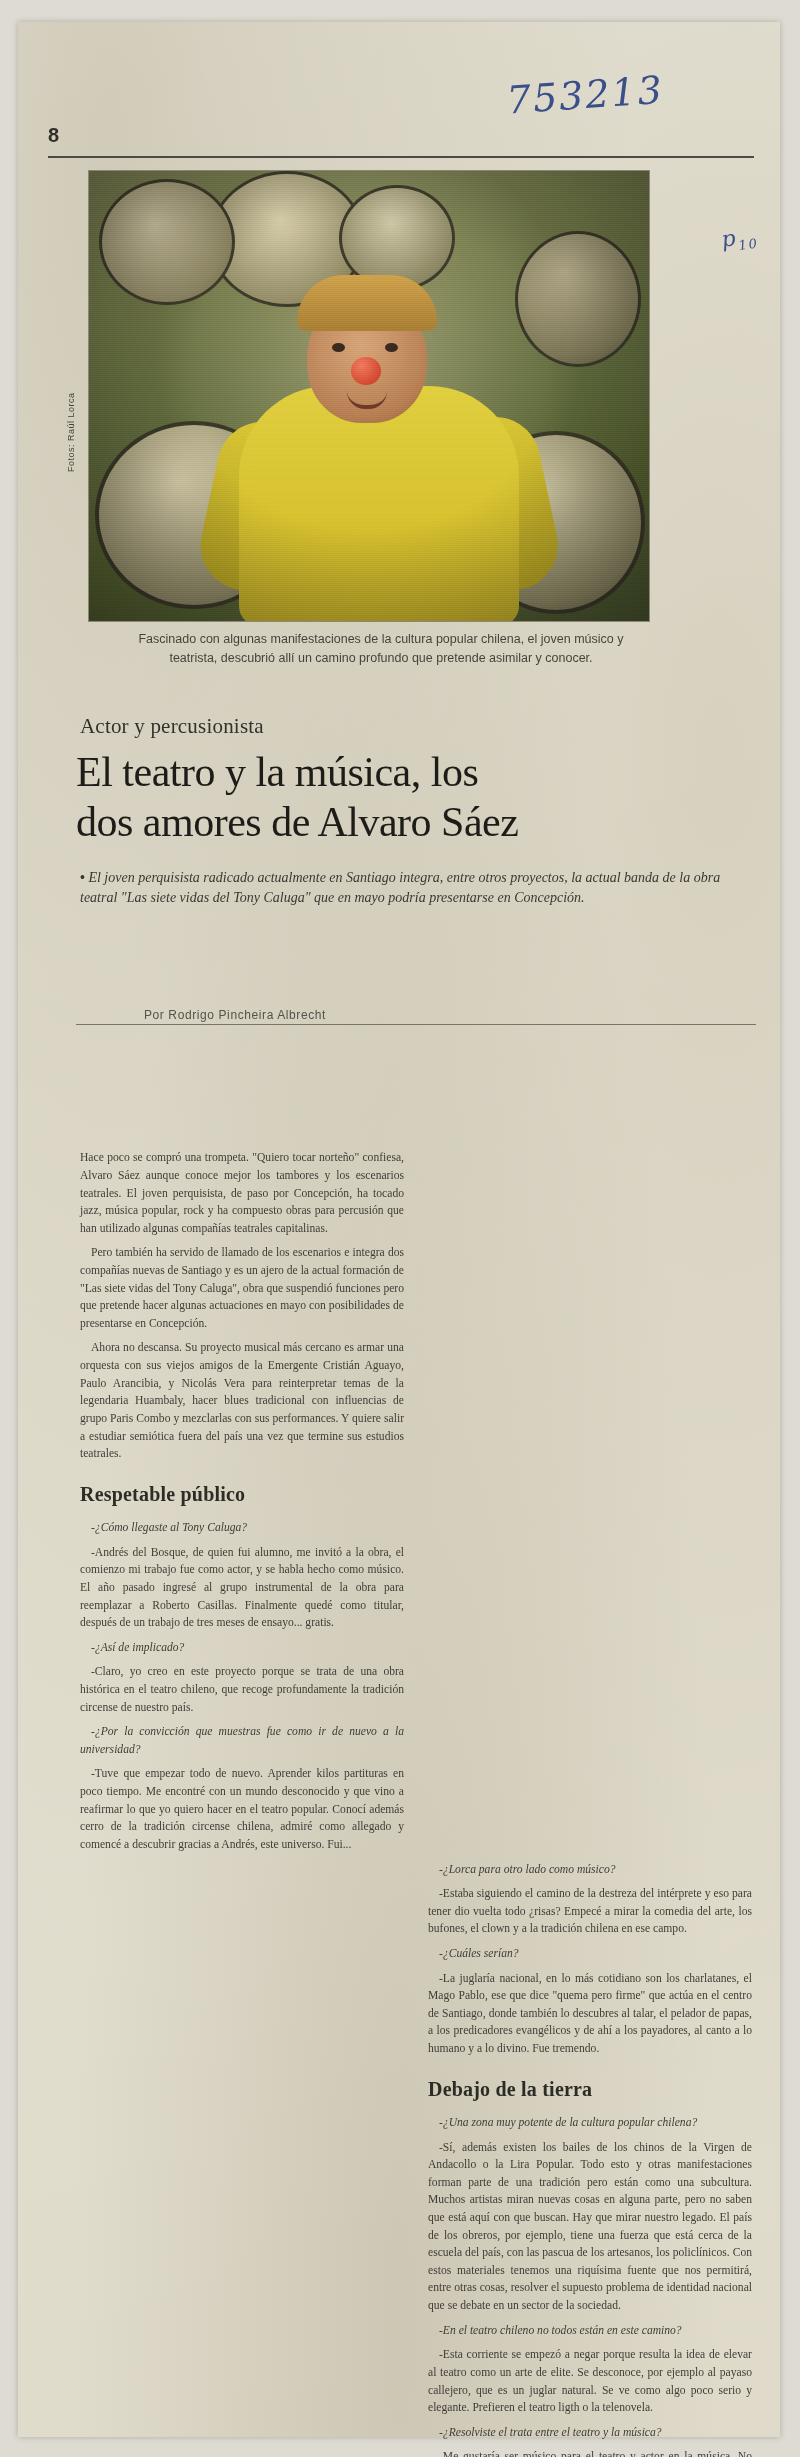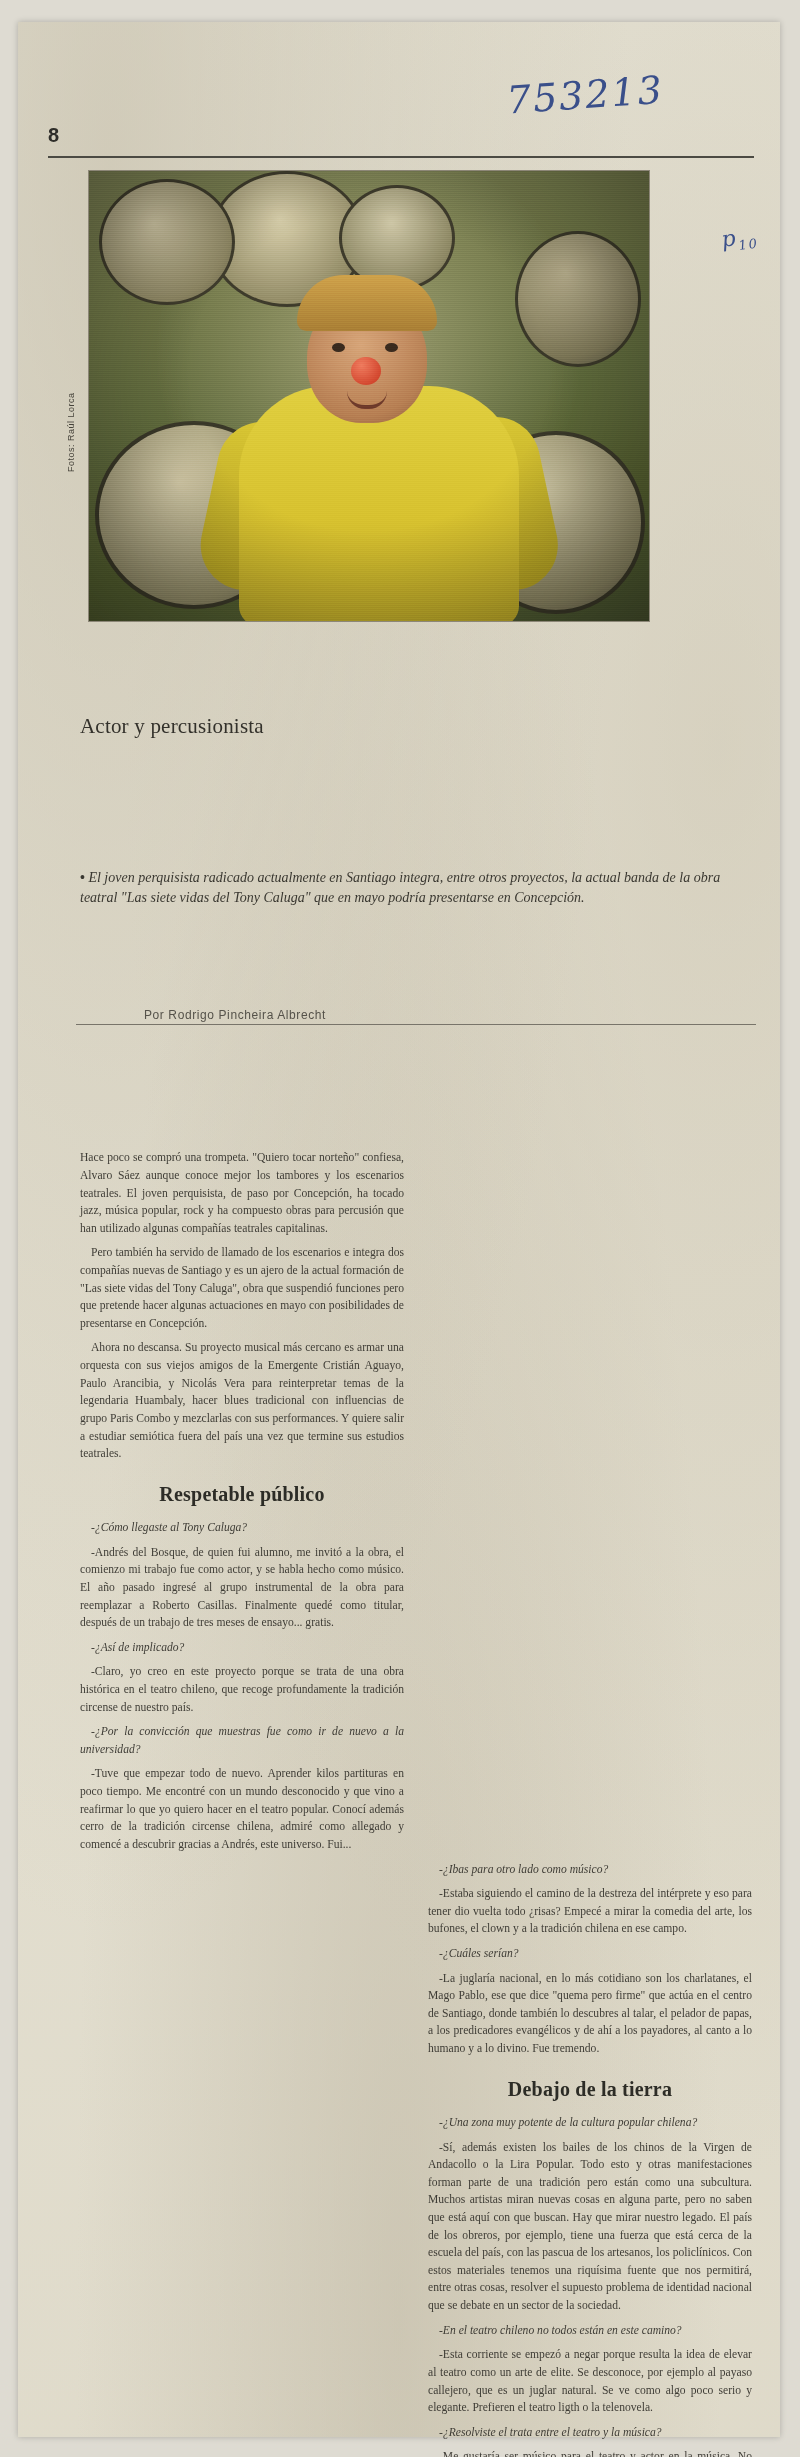--- a/index.html
+++ b/index.html
@@ -338,21 +338,21 @@
   }
   #col-left { left: 62px; }
   #col-right { left: 410px; }
   .col p { margin: 0 0 7px 0; text-indent: 11px; }
   .col p.noindent { text-indent: 0; }
   .col h3 {
     margin: 16px 0 10px 0;
     font-family: "Liberation Serif", serif;
     font-size: 20px;
     font-weight: bold;
-    text-align: center;
+    text-align: left;
     color: #20201b;
     text-indent: 0;
     letter-spacing: 0.2px;
   }
   .q { font-style: italic; }
 
   
   .col, #caption, #standfirst { opacity: 0.93; }
 
   
@@ -392,22 +392,27 @@
         <div id="eye-l"></div>
         <div id="eye-r"></div>
         <div id="nose"></div>
         <div id="mouth"></div>
         <div id="photo-vignette"></div>
         <div id="photo-grain"></div>
       </div>
     </div>
     <div id="photo-credit">Fotos: Raúl Lorca</div>
 
+    <div id="caption" class="softtext">Fascinado con algunas manifestaciones de la cultura popular chilena, el joven músico y teatrista, descubrió allí un camino profundo que pretende asimilar y conocer.</div>
 
     <div id="kicker">Actor y percusionista</div>
+    <div id="headline">
+      <div>El teatro y la música, los</div>
+      <div>dos amores de Alvaro Sáez</div>
+    </div>
     <div id="standfirst" class="softtext">
       <span class="bullet">•</span>
       <span>El joven perquisista radicado actualmente en Santiago integra, entre otros proyectos, la actual banda de la obra teatral "Las siete vidas del Tony Caluga" que en mayo podría presentarse en Concepción.</span>
     </div>
     <div id="byline">Por Rodrigo Pincheira Albrecht</div>
     <div id="rule-top"></div>
 
     <div class="col softtext" id="col-left">
       <p class="noindent">Hace poco se compró una trompeta. "Quiero tocar norteño" confiesa, Alvaro Sáez aunque conoce mejor los tambores y los escenarios teatrales. El joven perquisista, de paso por Concepción, ha tocado jazz, música popular, rock y ha compuesto obras para percusión que han utilizado algunas compañías teatrales capitalinas.</p>
       <p>Pero también ha servido de llamado de los escenarios e integra dos compañías nuevas de Santiago y es un ajero de la actual formación de "Las siete vidas del Tony Caluga", obra que suspendió funciones pero que pretende hacer algunas actuaciones en mayo con posibilidades de presentarse en Concepción.</p>
@@ -415,21 +420,21 @@
       <h3>Respetable público</h3>
       <p class="q">-¿Cómo llegaste al Tony Caluga?</p>
       <p>-Andrés del Bosque, de quien fui alumno, me invitó a la obra, el comienzo mi trabajo fue como actor, y se habla hecho como músico. El año pasado ingresé al grupo instrumental de la obra para reemplazar a Roberto Casillas. Finalmente quedé como titular, después de un trabajo de tres meses de ensayo... gratis.</p>
       <p class="q">-¿Así de implicado?</p>
       <p>-Claro, yo creo en este proyecto porque se trata de una obra histórica en el teatro chileno, que recoge profundamente la tradición circense de nuestro país.</p>
       <p class="q">-¿Por la convicción que muestras fue como ir de nuevo a la universidad?</p>
       <p>-Tuve que empezar todo de nuevo. Aprender kilos partituras en poco tiempo. Me encontré con un mundo desconocido y que vino a reafirmar lo que yo quiero hacer en el teatro popular. Conocí además cerro de la tradición circense chilena, admiré como allegado y comencé a descubrir gracias a Andrés, este universo. Fui...</p>
     </div>
 
     <div class="col softtext" id="col-right">
-      <p class="q">-¿Ibas para otro lado como músico?</p>
+      <p class="q">-¿Lorca para otro lado como músico?</p>
       <p>-Estaba siguiendo el camino de la destreza del intérprete y eso para tener dio vuelta todo ¿risas? Empecé a mirar la comedia del arte, los bufones, el clown y a la tradición chilena en ese campo.</p>
       <p class="q">-¿Cuáles serían?</p>
       <p>-La juglaría nacional, en lo más cotidiano son los charlatanes, el Mago Pablo, ese que dice "quema pero firme" que actúa en el centro de Santiago, donde también lo descubres al talar, el pelador de papas, a los predicadores evangélicos y de ahí a los payadores, al canto a lo humano y a lo divino. Fue tremendo.</p>
       <h3>Debajo de la tierra</h3>
       <p class="q">-¿Una zona muy potente de la cultura popular chilena?</p>
       <p>-Sí, además existen los bailes de los chinos de la Virgen de Andacollo o la Lira Popular. Todo esto y otras manifestaciones forman parte de una tradición pero están como una subcultura. Muchos artistas miran nuevas cosas en alguna parte, pero no saben que está aquí con que buscan. Hay que mirar nuestro legado. El país de los obreros, por ejemplo, tiene una fuerza que está cerca de la escuela del país, con las pascua de los artesanos, los policlínicos. Con estos materiales tenemos una riquísima fuente que nos permitirá, entre otras cosas, resolver el supuesto problema de identidad nacional que se debate en un sector de la sociedad.</p>
       <p class="q">-En el teatro chileno no todos están en este camino?</p>
       <p>-Esta corriente se empezó a negar porque resulta la idea de elevar al teatro como un arte de elite. Se desconoce, por ejemplo al payaso callejero, que es un juglar natural. Se ve como algo poco serio y elegante. Prefieren el teatro ligth o la telenovela.</p>
       <p class="q">-¿Resolviste el trata entre el teatro y la música?</p>
       <p>-Me gustaría ser músico para el teatro y actor en la música. No quiero tener un grupo, tocar o irme para la casa. Con el teatro tengo la posibilidad de entregar un mensaje pero con la música es más difícil. Woody Allen toca jazz los fines de semana con su grupo de amigos.</p>

